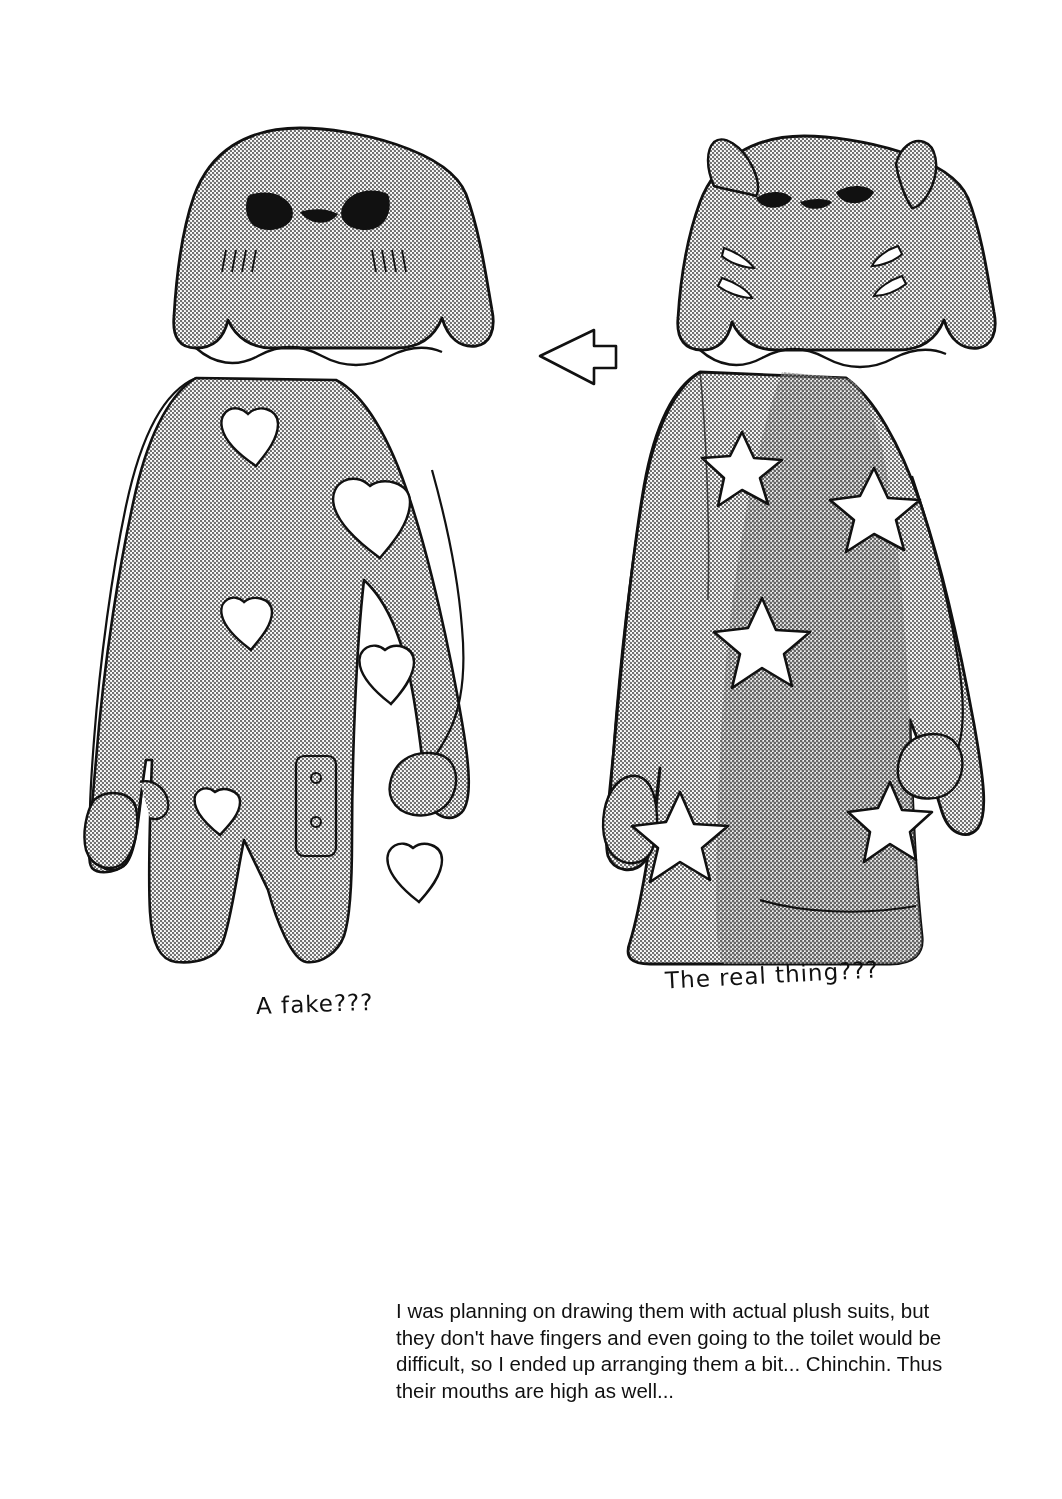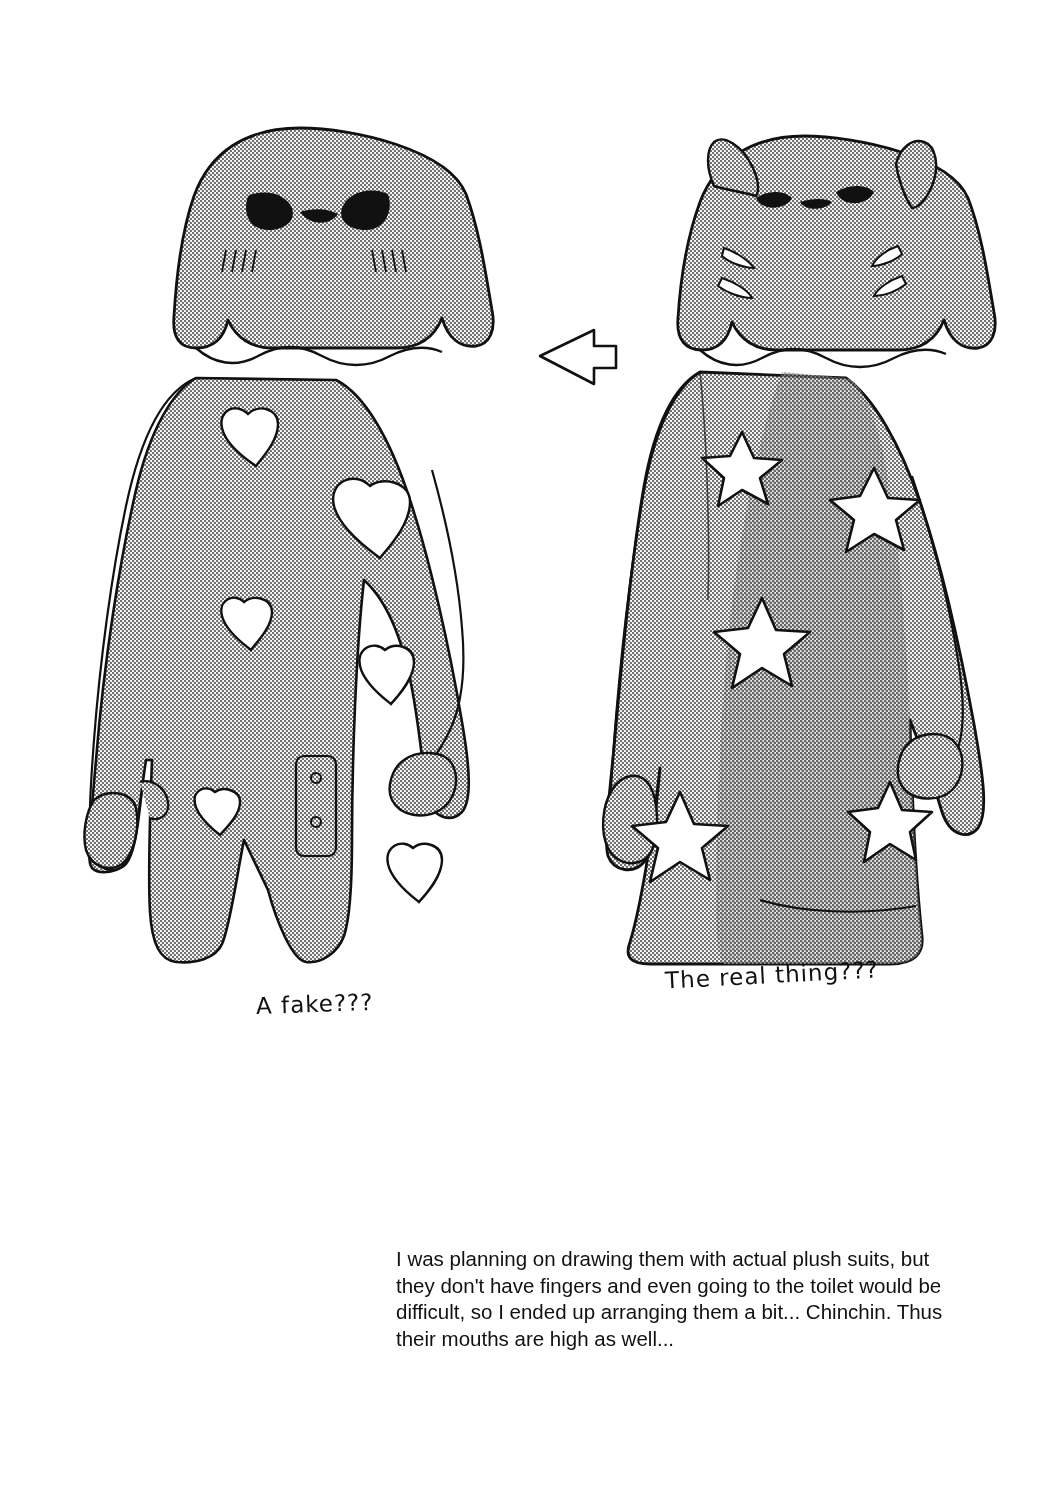--- a/index.html
+++ b/index.html
@@ -40,21 +40,21 @@
     transform: rotate(-2deg);
   }
   #caption-real {
     left: 665px;
     top: 962px;
     transform: rotate(-3deg);
   }
   .note-block {
     position: absolute;
     left: 396px;
-    top: 1246px;
+    top: 1298px;
     width: 556px;
     font-family: "Liberation Sans", sans-serif;
     font-size: 20.5px;
     line-height: 1.3;
     color: #111111;
     white-space: pre-wrap;
   }
 </style>
 </head>
 <body>

